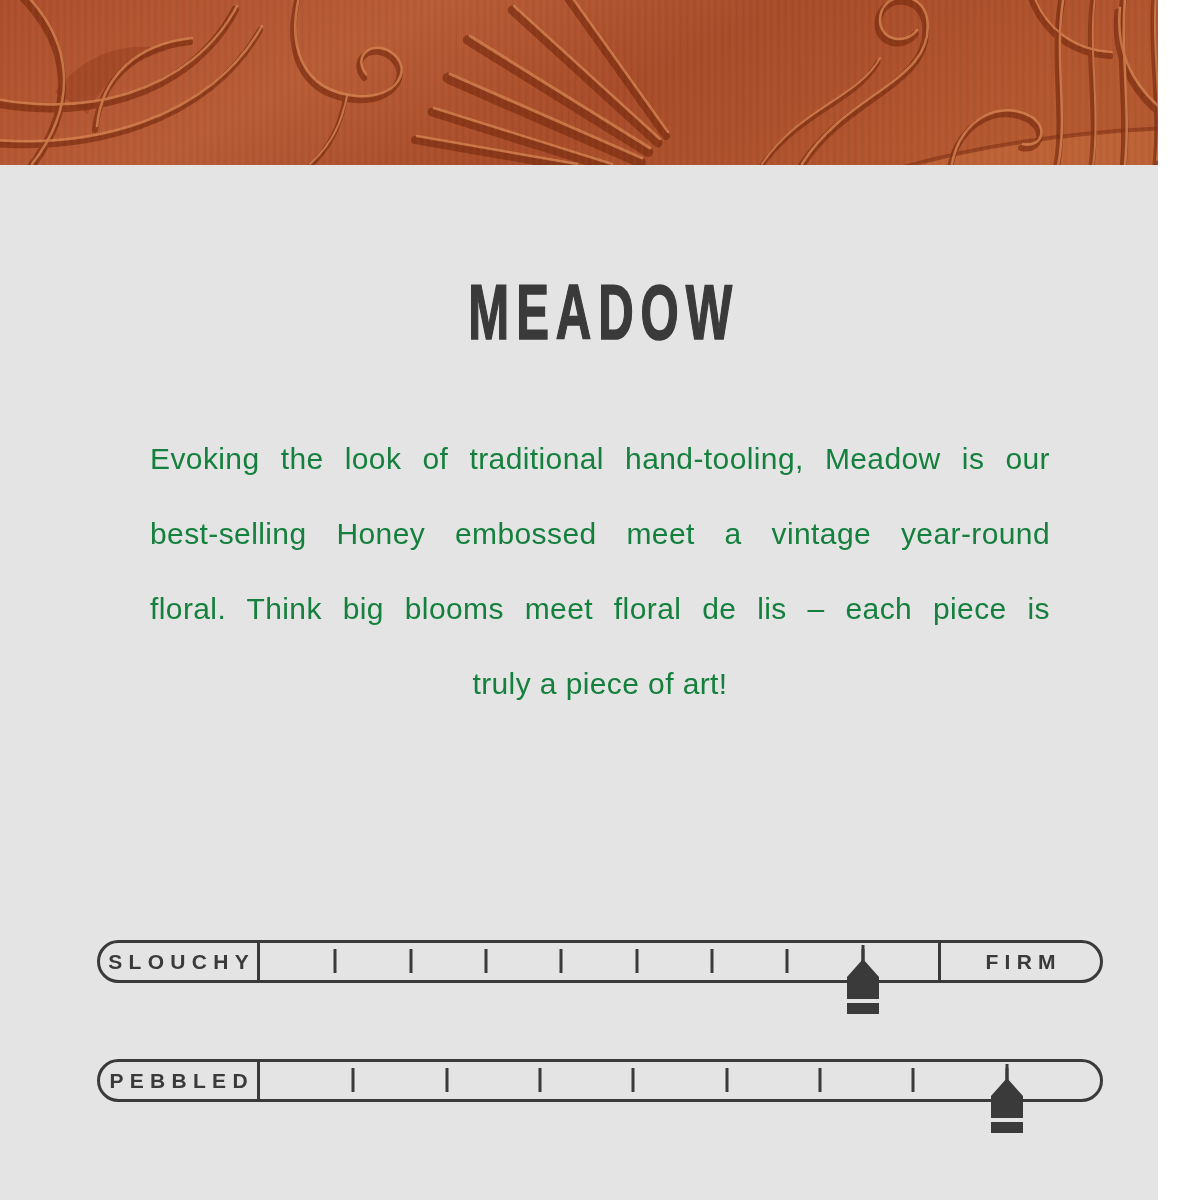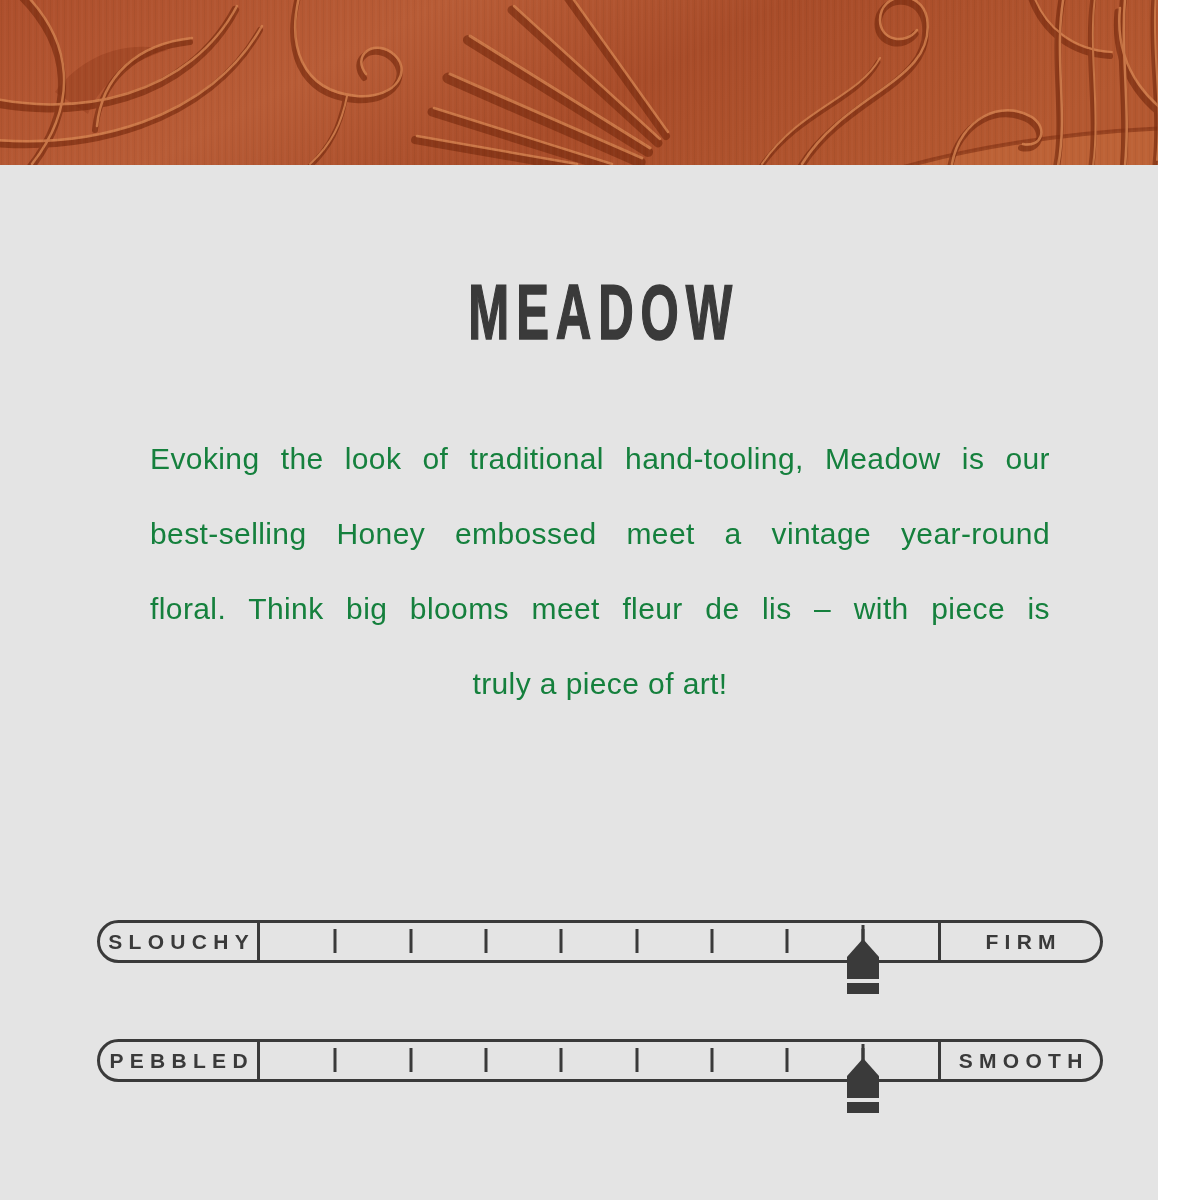--- a/index.html
+++ b/index.html
@@ -24,21 +24,21 @@
   .title .squeeze{display:inline-block;transform:scaleX(.63);transform-origin:50% 50%;
          letter-spacing:.14em;text-indent:.14em;-webkit-text-stroke:1.6px var(--ink);white-space:nowrap;}
 
   
   .description{position:absolute;top:421px;left:150px;width:900px;color:#15803d;
          font-size:30px;letter-spacing:.4px;}
   .desc-line{height:75px;line-height:75px;text-align:justify;text-align-last:justify;white-space:nowrap;}
   .desc-line.last{text-align:center;text-align-last:center;}
 
   
-  .sliders{position:absolute;top:920px;left:97px;width:1006px;}
+  .sliders{position:absolute;top:940px;left:97px;width:1006px;}
   .slider-row{position:relative;box-sizing:border-box;width:1006px;height:43px;margin-bottom:76px;
          border:3px solid var(--ink);border-radius:24px;display:flex;background:transparent;}
   .sect{display:flex;align-items:center;justify-content:center;box-sizing:border-box;height:100%;}
   .sect.left{width:160px;border-right:3px solid var(--ink);}
   .sect.right{width:162px;border-left:3px solid var(--ink);}
   .sect.mid{flex:1;position:relative;}
   .slider-label{font-weight:700;font-size:21px;letter-spacing:.30em;text-indent:.30em;color:var(--ink);white-space:nowrap;}
   .tick{position:absolute;top:6px;width:3px;height:24px;background:var(--ink);transform:translateX(-50%);}
   .marker{position:absolute;top:-2px;width:36px;height:74px;transform:translateX(-50%);}
   .marker svg{display:block;overflow:visible;}
@@ -141,21 +141,21 @@
     </svg>
   </div>
 
   <h1 class="title">
     <span class="squeeze">MEADOW</span>
   </h1>
 
   <div class="description">
       <div class="desc-line">Evoking the look of traditional hand-tooling, Meadow is our</div>
       <div class="desc-line">best-selling Honey embossed meet a vintage year-round</div>
-      <div class="desc-line">floral. Think big blooms meet fleur de lis – with piece is</div>
+      <div class="desc-line">floral. Think big blooms meet floral de lis – each piece is</div>
       <div class="desc-line last">truly a piece of art!</div>
     </div>
 
   <div class="sliders">
   <div class="slider-row">
     <div class="sect left">
       <span class="slider-label">SLOUCHY</span>
     </div>
     <div class="sect mid">
       <div class="marker" style="left: 88.8889%;">
@@ -193,19 +193,16 @@
       </div>
     <div class="tick" style="left: 11.1111%;"></div>
           <div class="tick" style="left: 22.2222%;"></div>
           <div class="tick" style="left: 33.3333%;"></div>
           <div class="tick" style="left: 44.4444%;"></div>
           <div class="tick" style="left: 55.5556%;"></div>
           <div class="tick" style="left: 66.6667%;"></div>
           <div class="tick" style="left: 77.7778%;"></div>
           <div class="tick" style="left: 88.8889%;"></div>
         </div>
-    <div class="sect right">
-      <span class="slider-label">SMOOTH</span>
-    </div>
   </div>
 </div>
 
 </div>
 
 </body></html>

